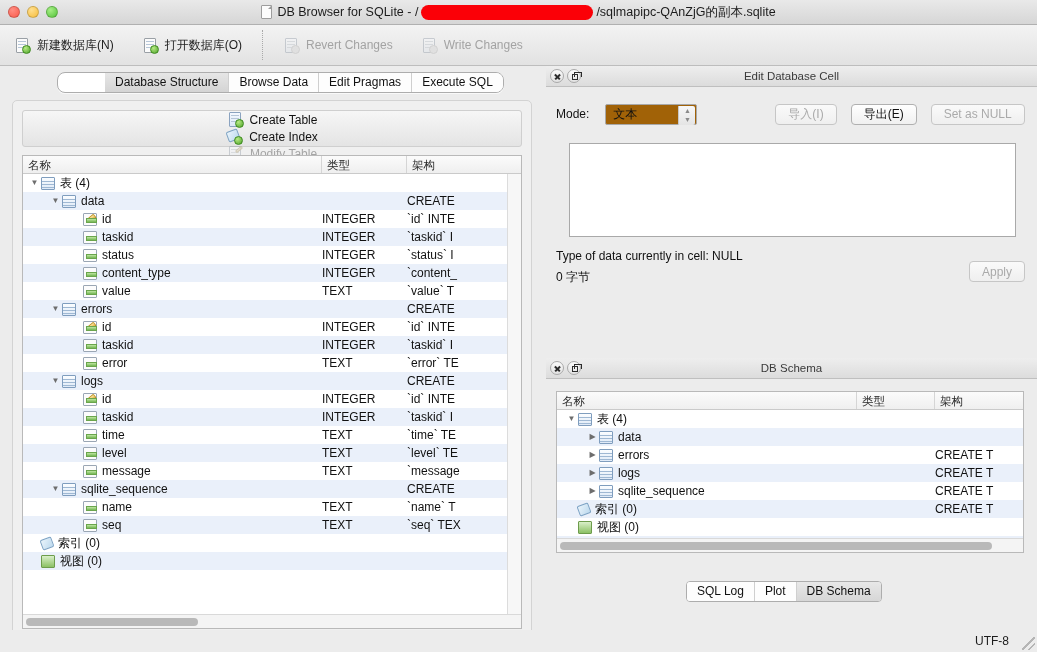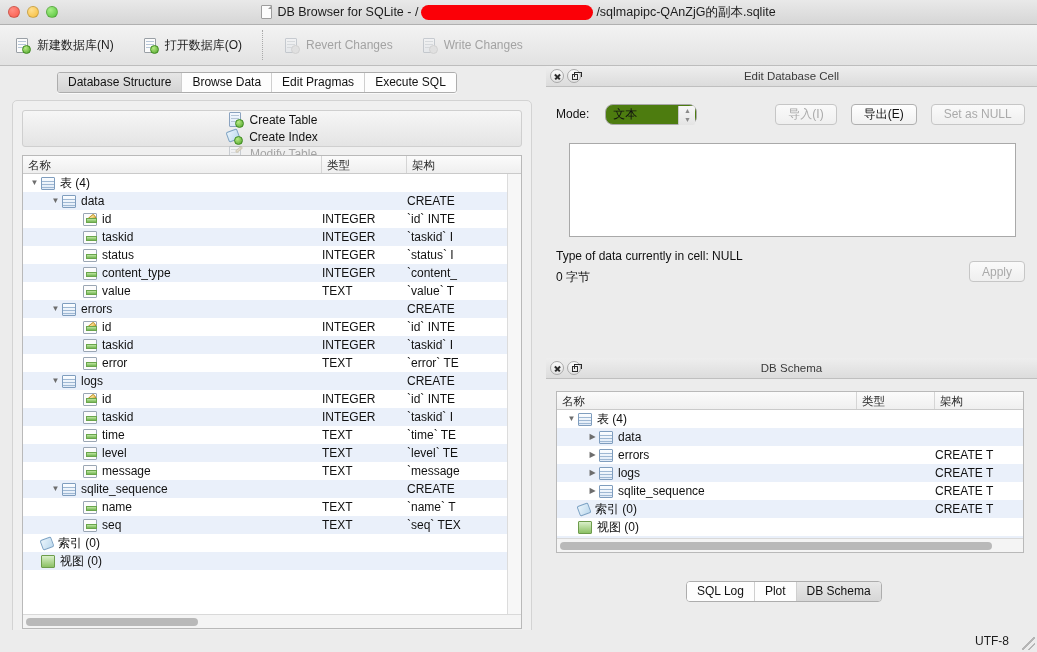--- a/index.html
+++ b/index.html
@@ -84,23 +84,24 @@
     border:1px solid #c39420; border-radius:1px;
   }
 
   
   .left-pane{
     position:absolute; left:0; top:66px; width:546px; height:586px;
     background:#ececec;
   }
   .tabs{
     position:absolute; left:57px; top:6px; display:flex;
-    border:1px solid #adadad; border-radius:3px; overflow:hidden;
+    border:1px solid #adadad; border-radius:8px; overflow:hidden;
     background:#fff; height:21px;
     box-shadow:0 1px 0 rgba(255,255,255,.7);
+    padding-left:47px;
   }
   .tab{
     padding:0 10px; height:19px; line-height:19px; font-size:12px;
     background:#fdfdfd; color:#111; border-right:1px solid #cfcfcf;
     white-space:nowrap; cursor:default;
   }
   .tab:last-child{ border-right:none; }
   .tab.active{ background:linear-gradient(#e6e6e6,#d4d4d4); }
 
   .pane-box{
@@ -223,22 +224,22 @@
   #editcell{ left:546px; top:66px; width:491px; height:289px; }
   #dbschema{ left:546px; top:358px; width:491px; height:252px; }
 
   .cell-body{ position:relative; height:100%; padding:0; }
   .mode-row{
     position:absolute; left:10px; top:15px; right:10px; height:24px;
     display:flex; align-items:center;
   }
   .mode-label{ font-size:12px; margin-right:16px; }
   .combo{
-    width:92px; height:21px; background:#4d7c0f; border:1px solid #a8a8a8;
-    border-radius:8px; display:flex; align-items:center; position:relative;
+    width:92px; height:21px; background:#a16207; border:1px solid #a8a8a8;
+    border-radius:2px; display:flex; align-items:center; position:relative;
     padding-left:7px; font-size:12px;
   }
   .combo .chev{
     position:absolute; right:1px; top:1px; width:17px; height:19px;
     background:linear-gradient(#f7f7f7,#e4e4e4); border-left:1px solid #c8c8c8;
     border-radius:0 2px 2px 0; display:flex; flex-direction:column;
     align-items:center; justify-content:center; gap:2px; color:#8a8a8a; font-size:7px;
   }
   .btn{
     height:21px; border:1px solid #b0b0b0; border-radius:4px;

